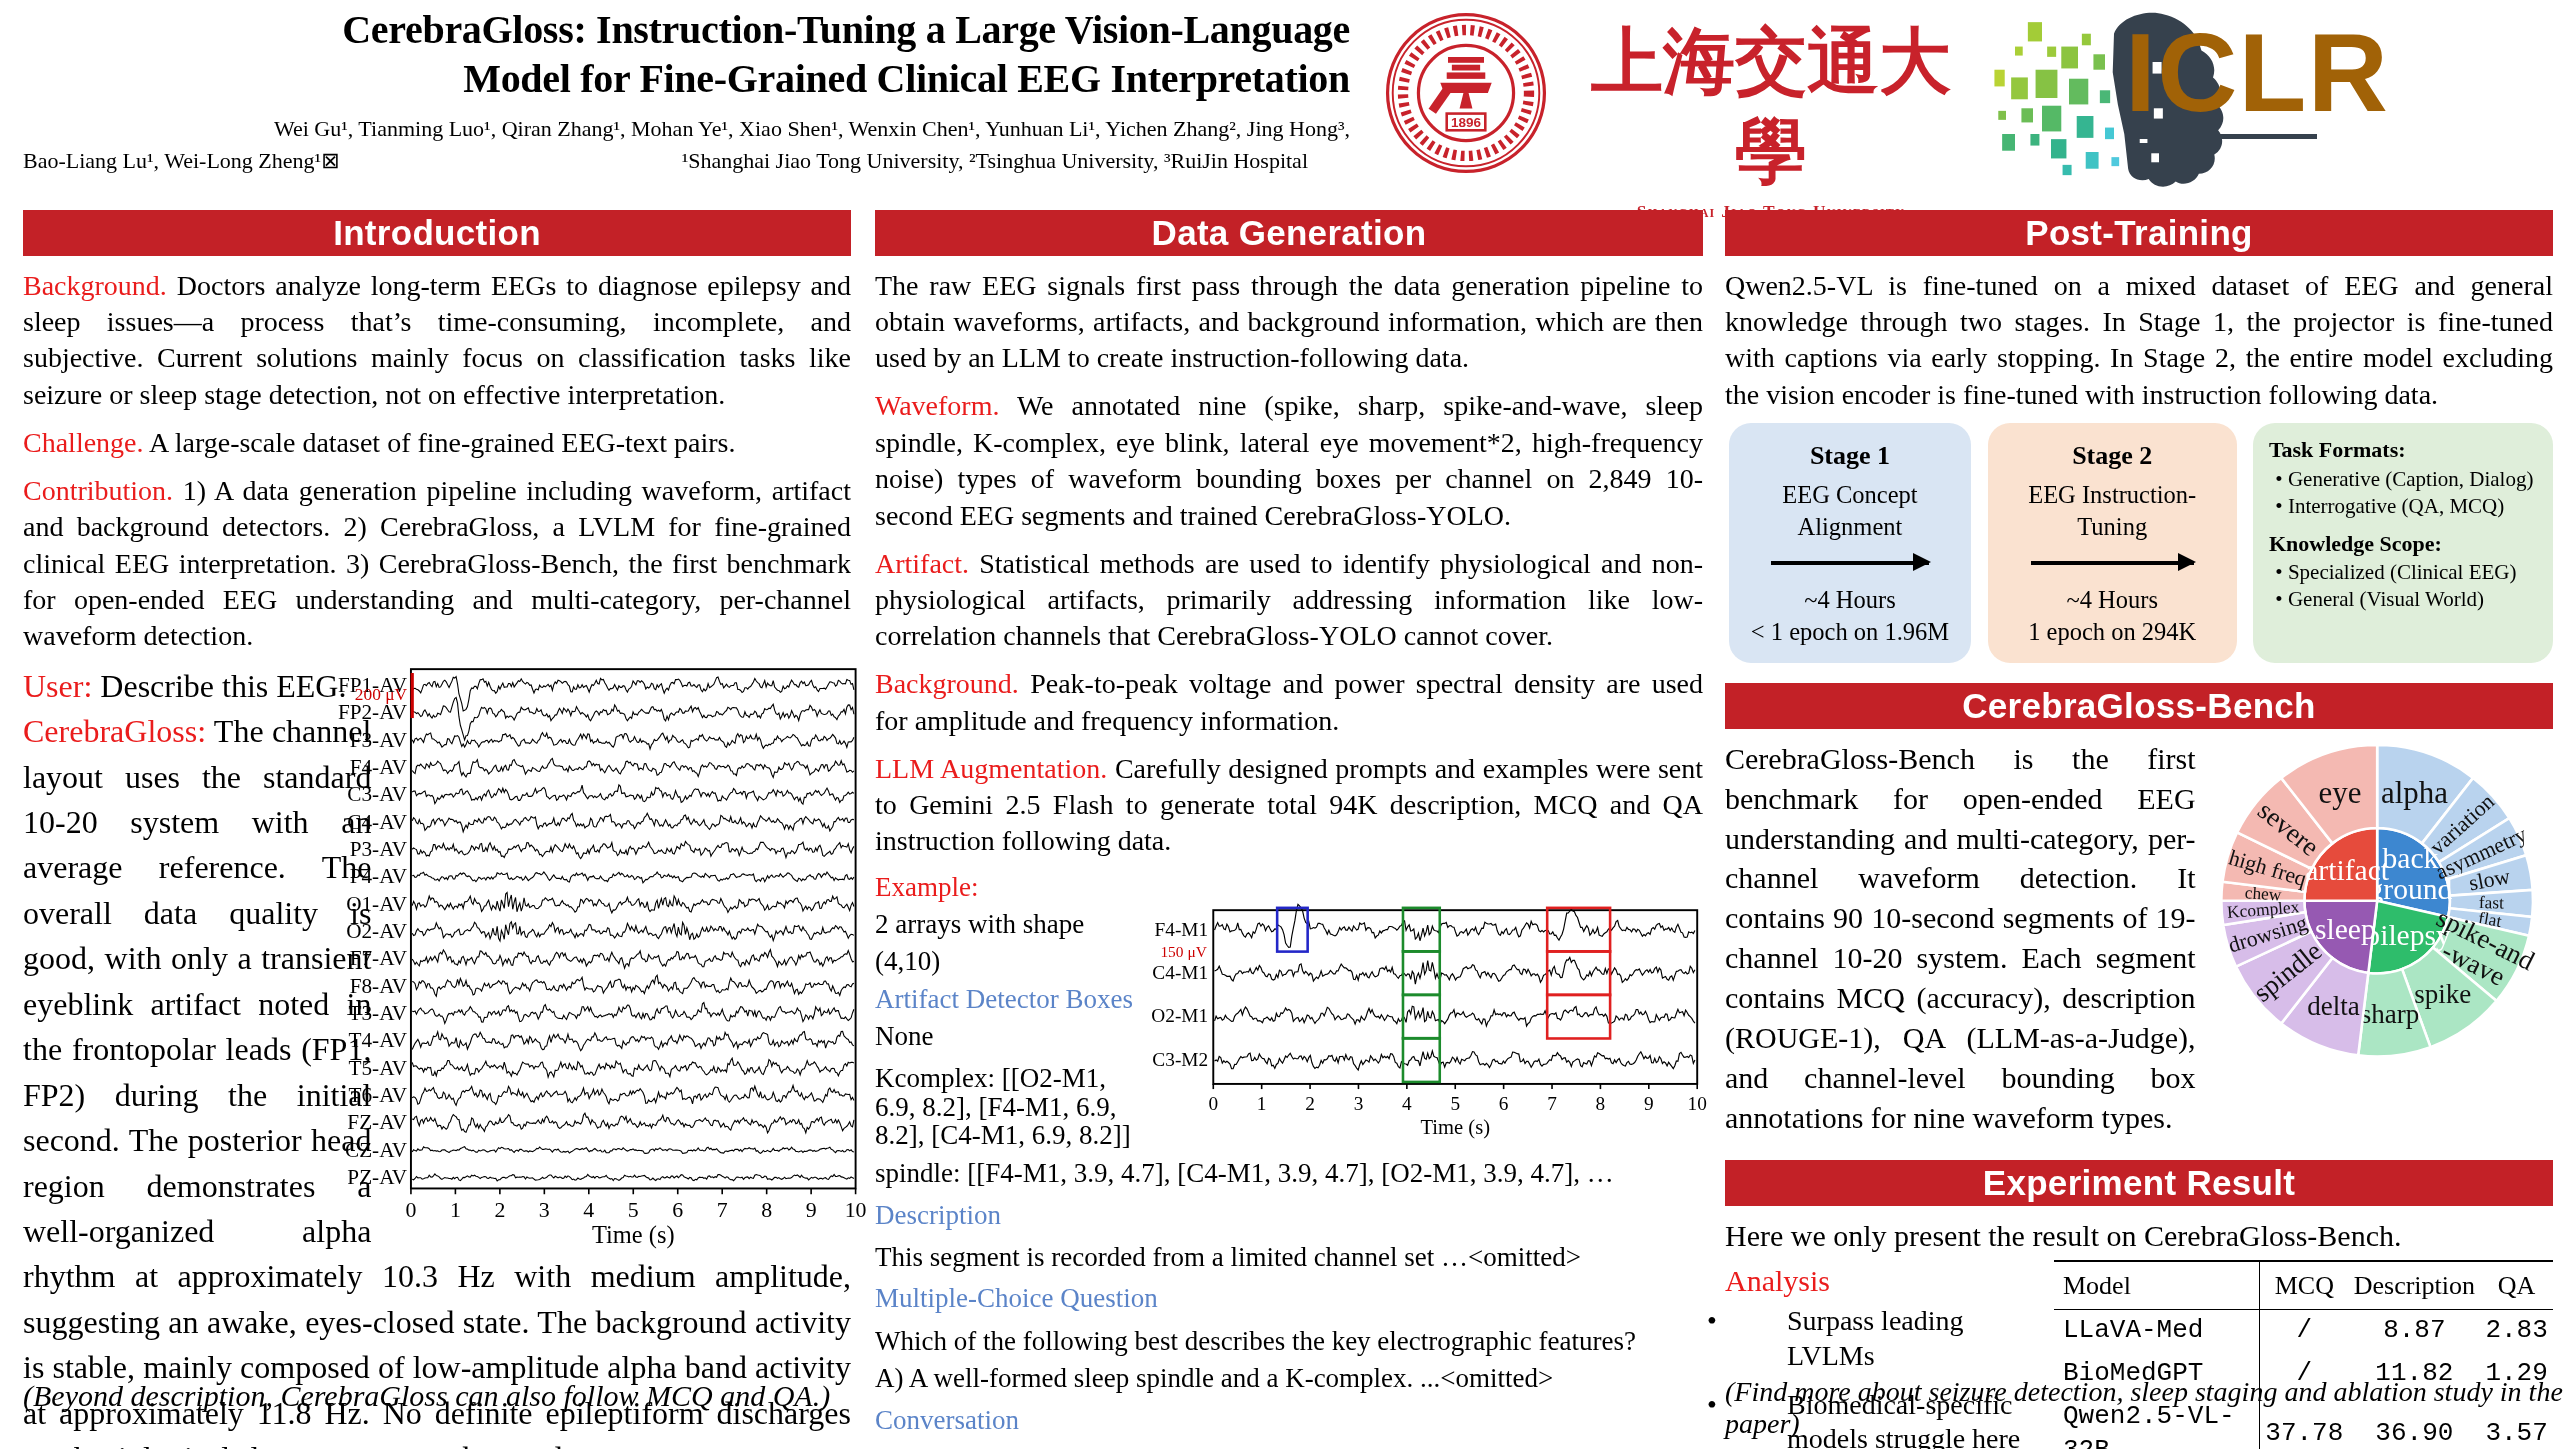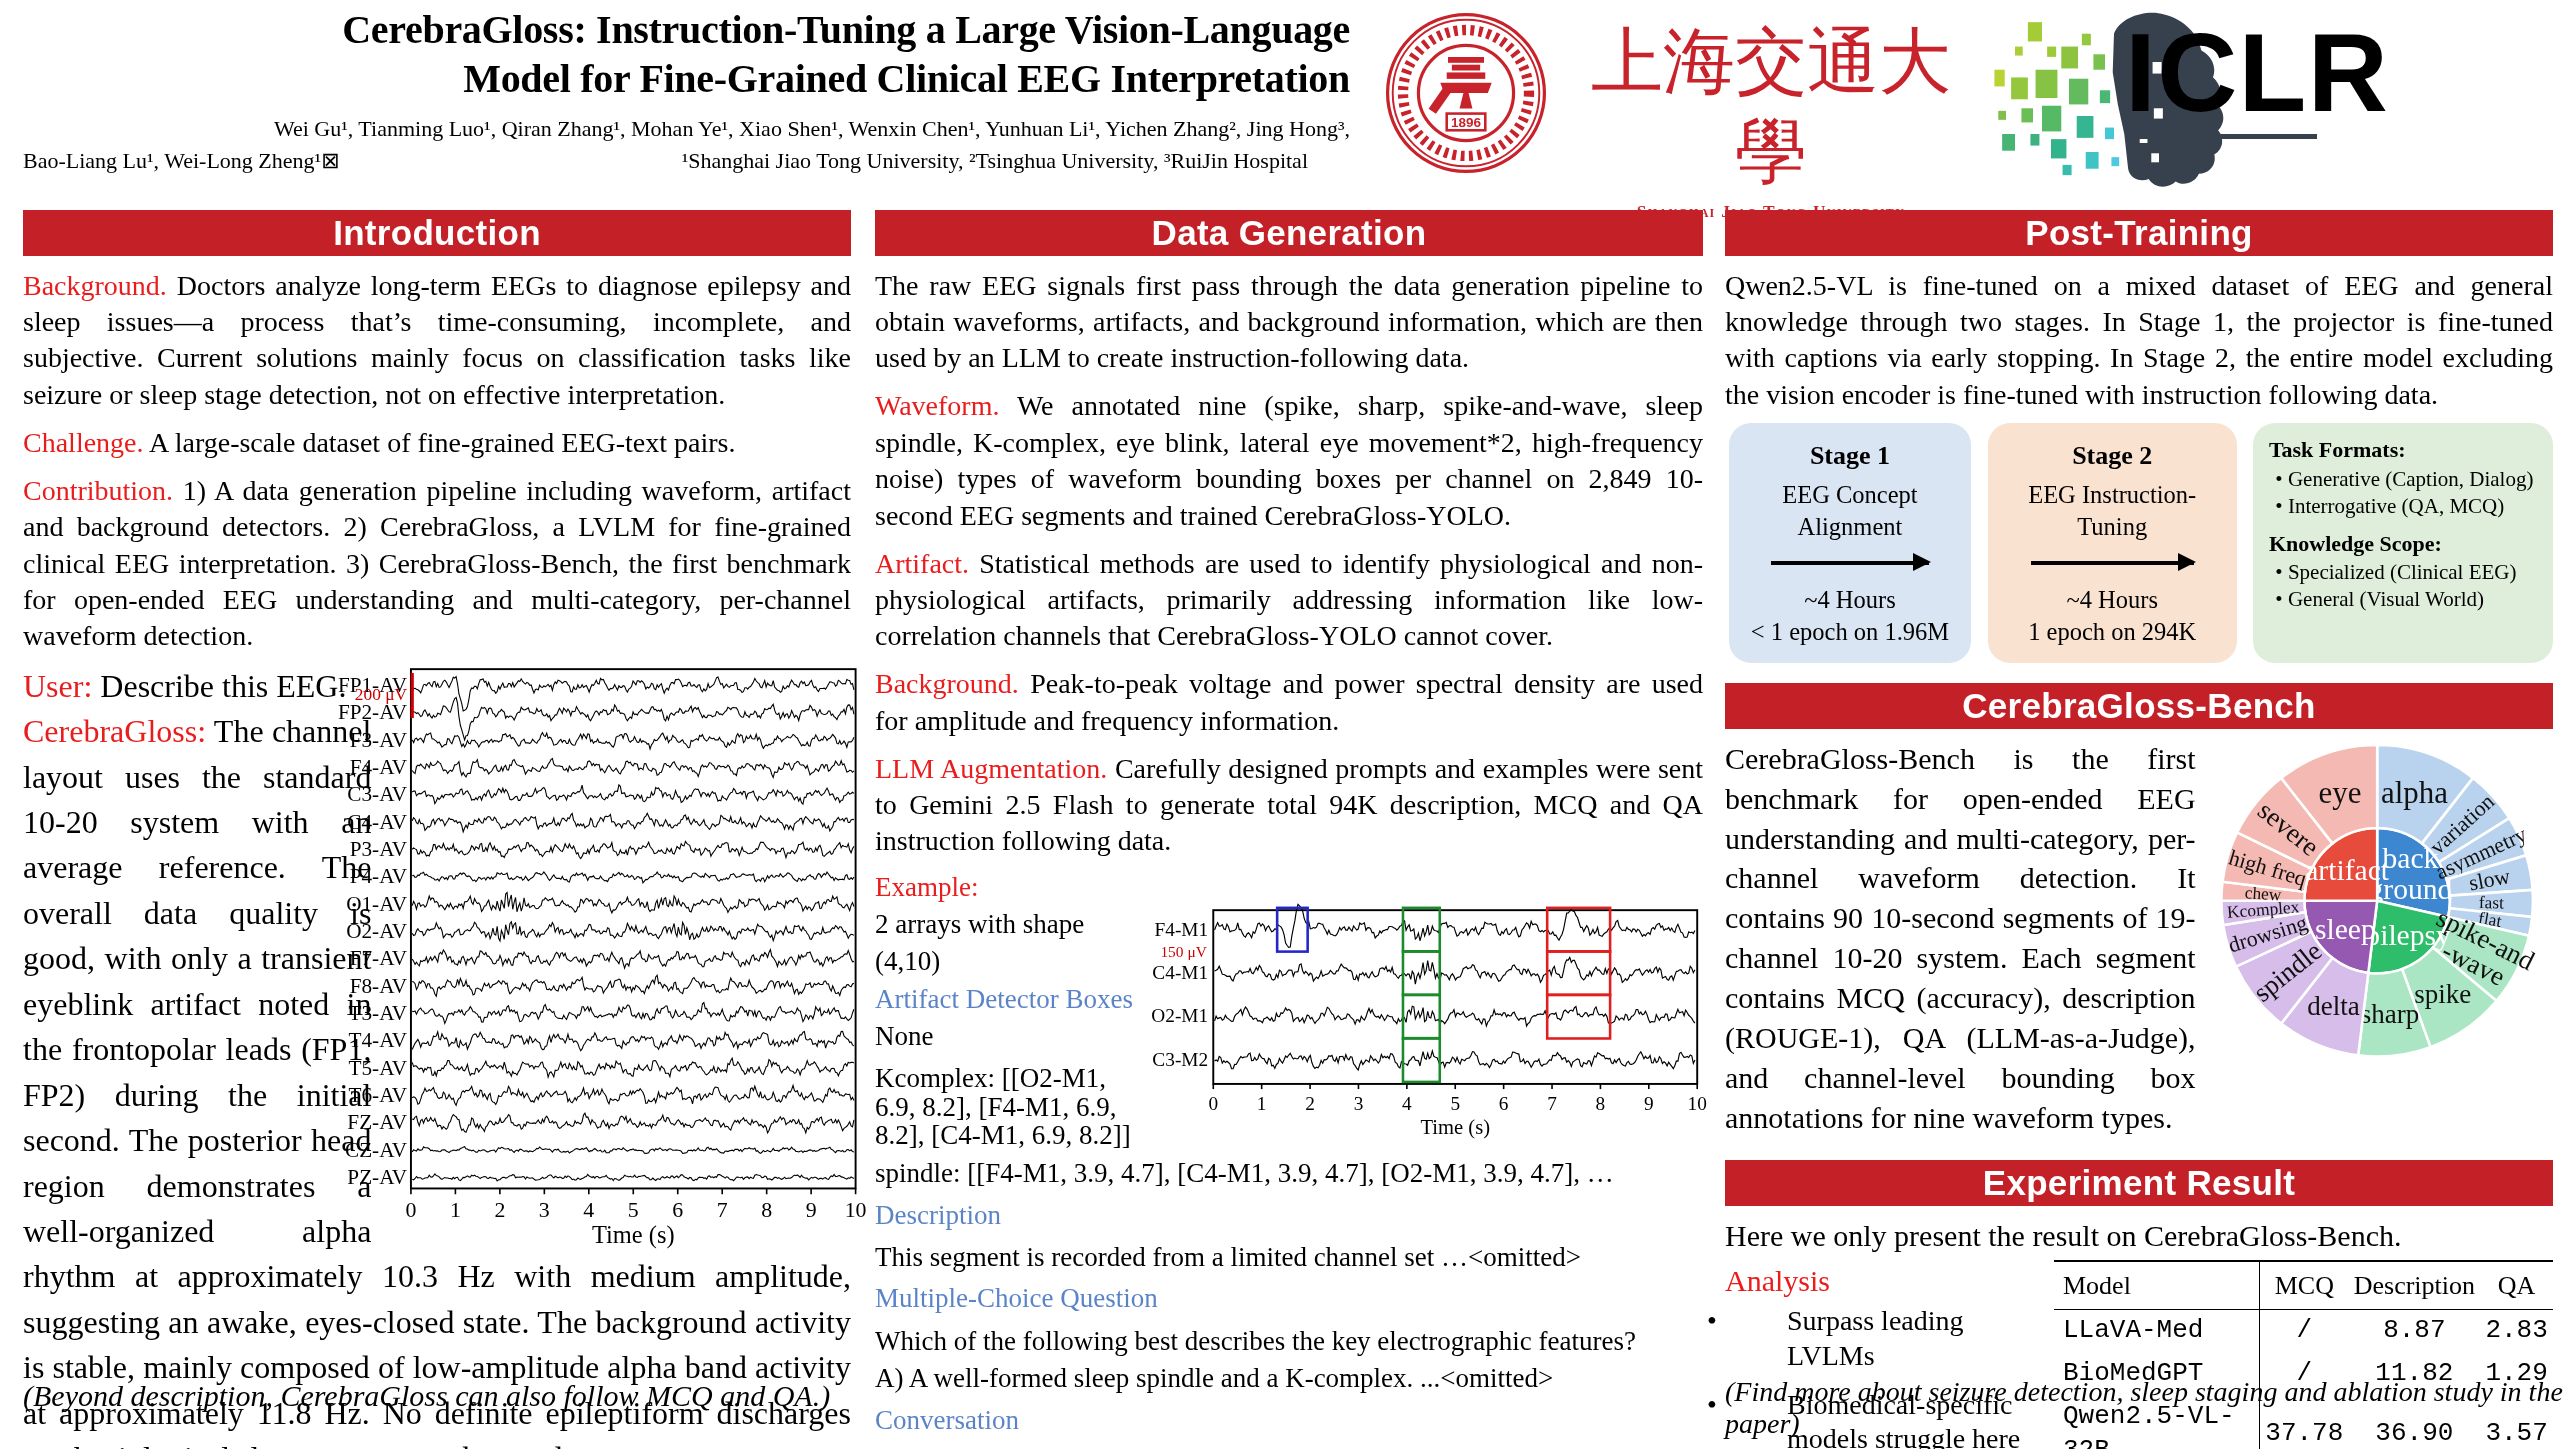--- a/index.html
+++ b/index.html
@@ -6,25 +6,25 @@
   #page{position:relative;width:2576px;height:1449px;background:#fff;overflow:hidden;
         font-family:"Liberation Serif",serif;color:#000;}
   
   #title-block{position:absolute;left:23px;top:6.4px;width:1327px;text-align:right;}
   #poster-title{font-size:40px;font-weight:bold;line-height:1.22;letter-spacing:-0.3px;}
   #authors{margin-top:9px;font-size:22px;line-height:1.45;}
   #authors-row2{display:flex;justify-content:space-between;width:1285px;}
   
   #sjtu-seal{position:absolute;left:1385px;top:11.6px;width:162px;height:162px;}
   #sjtu-text{position:absolute;left:1565px;top:16.7px;width:412px;text-align:center;color:#c8222b;}
-  #sjtu-cn{font-size:72px;line-height:1.25;font-weight:normal;}
+  #sjtu-cn{font-size:72px;line-height:1.25;font-weight:bold;}
   #sjtu-en{font-size:17.4px;font-weight:bold;letter-spacing:1.3px;margin-top:3.9px;font-variant:small-caps;}
   #iclr-logo{position:absolute;left:1985px;top:7.7px;width:573px;height:180px;}
   #iclr-text{position:absolute;left:2125px;top:18px;font-family:"Liberation Sans",sans-serif;
-             font-weight:bold;font-size:111px;color:#000000;letter-spacing:1.3px;line-height:1;}
+             font-weight:bold;font-size:111px;color:#a16207;letter-spacing:1.3px;line-height:1;}
   #iclr-underline{position:absolute;left:2126px;top:134px;width:191px;height:4.5px;background:#36414d;}
   
   .col{position:absolute;top:210px;}
   #col1{left:23px;width:828px;}
   #col2{left:875px;width:828px;}
   #col3{left:1725px;width:828px;}
   .section-bar{background:#c32127;color:#fff;font-family:"Liberation Sans",sans-serif;
                font-weight:bold;font-size:35px;height:46px;display:flex;align-items:center;
                justify-content:center;letter-spacing:0.3px;}
   .red{color:#ea1c1c;}

